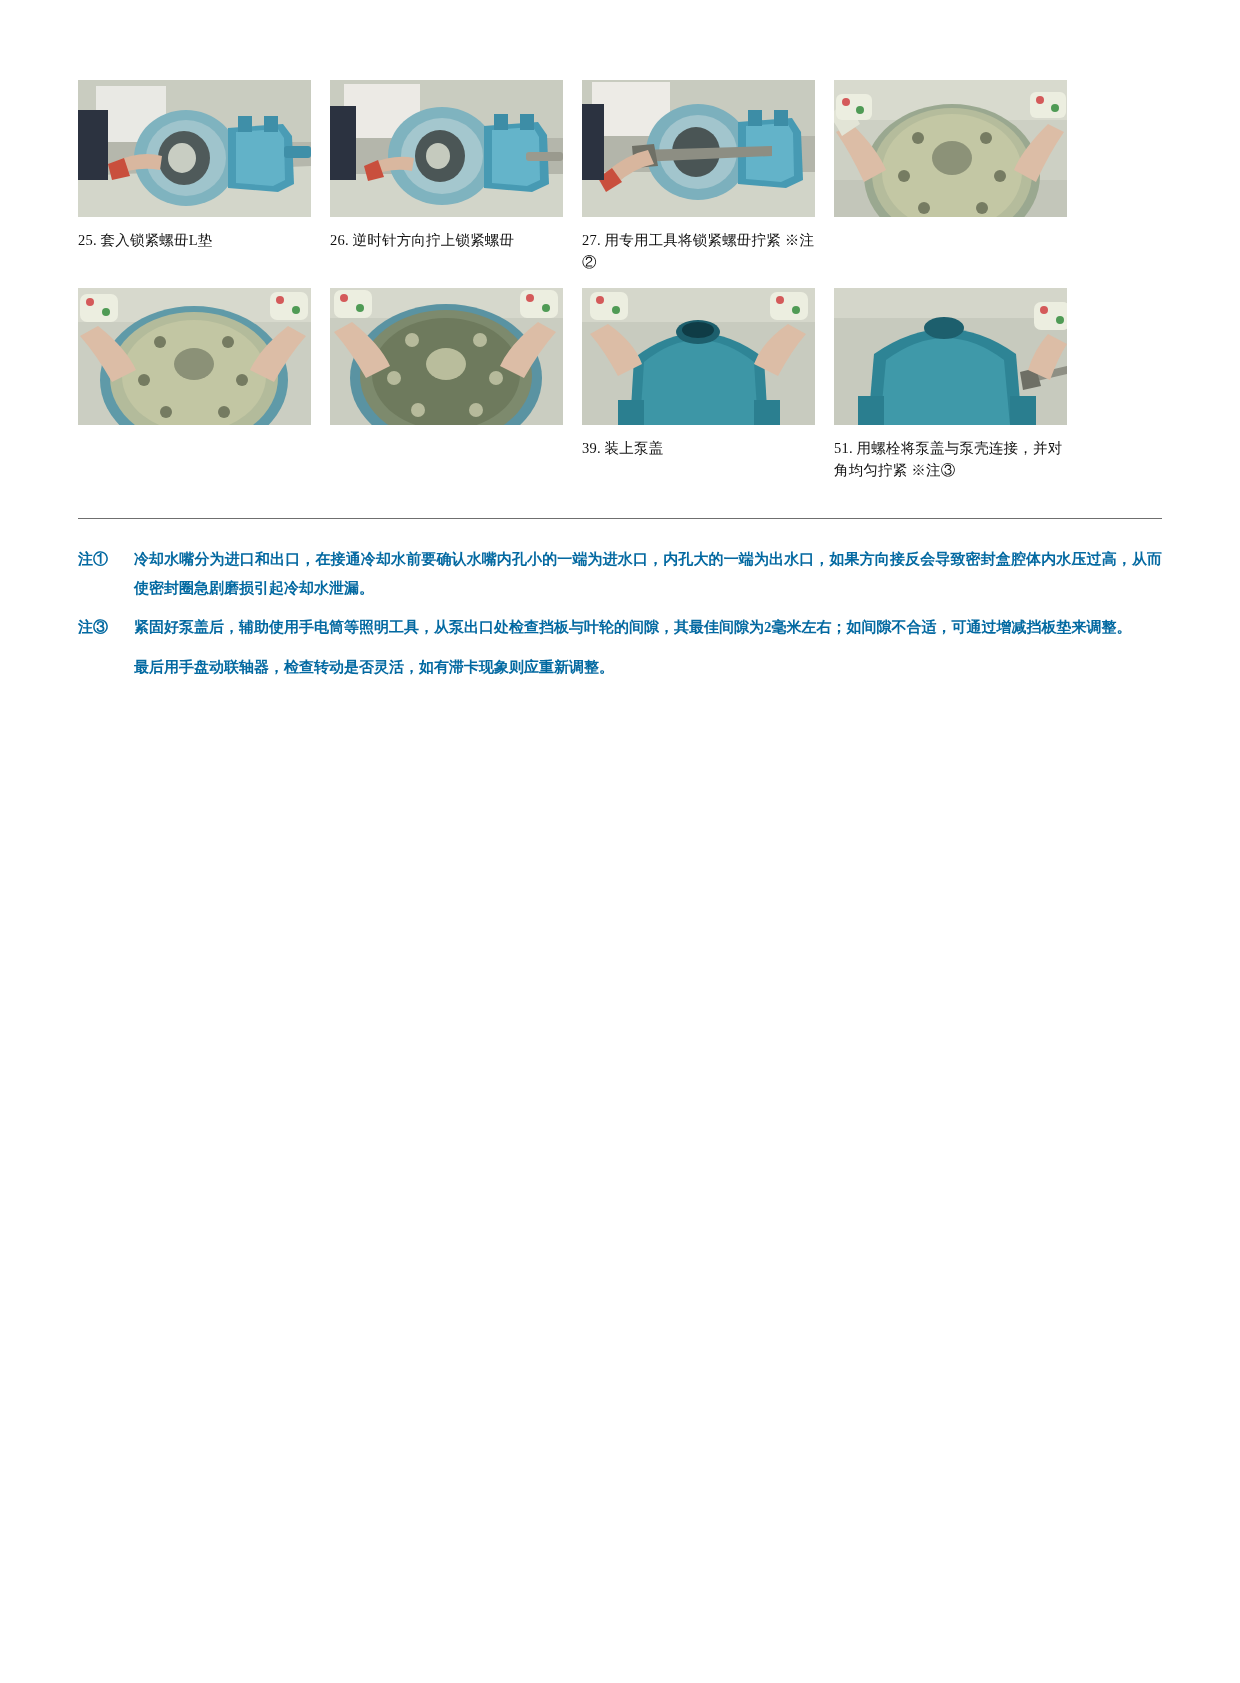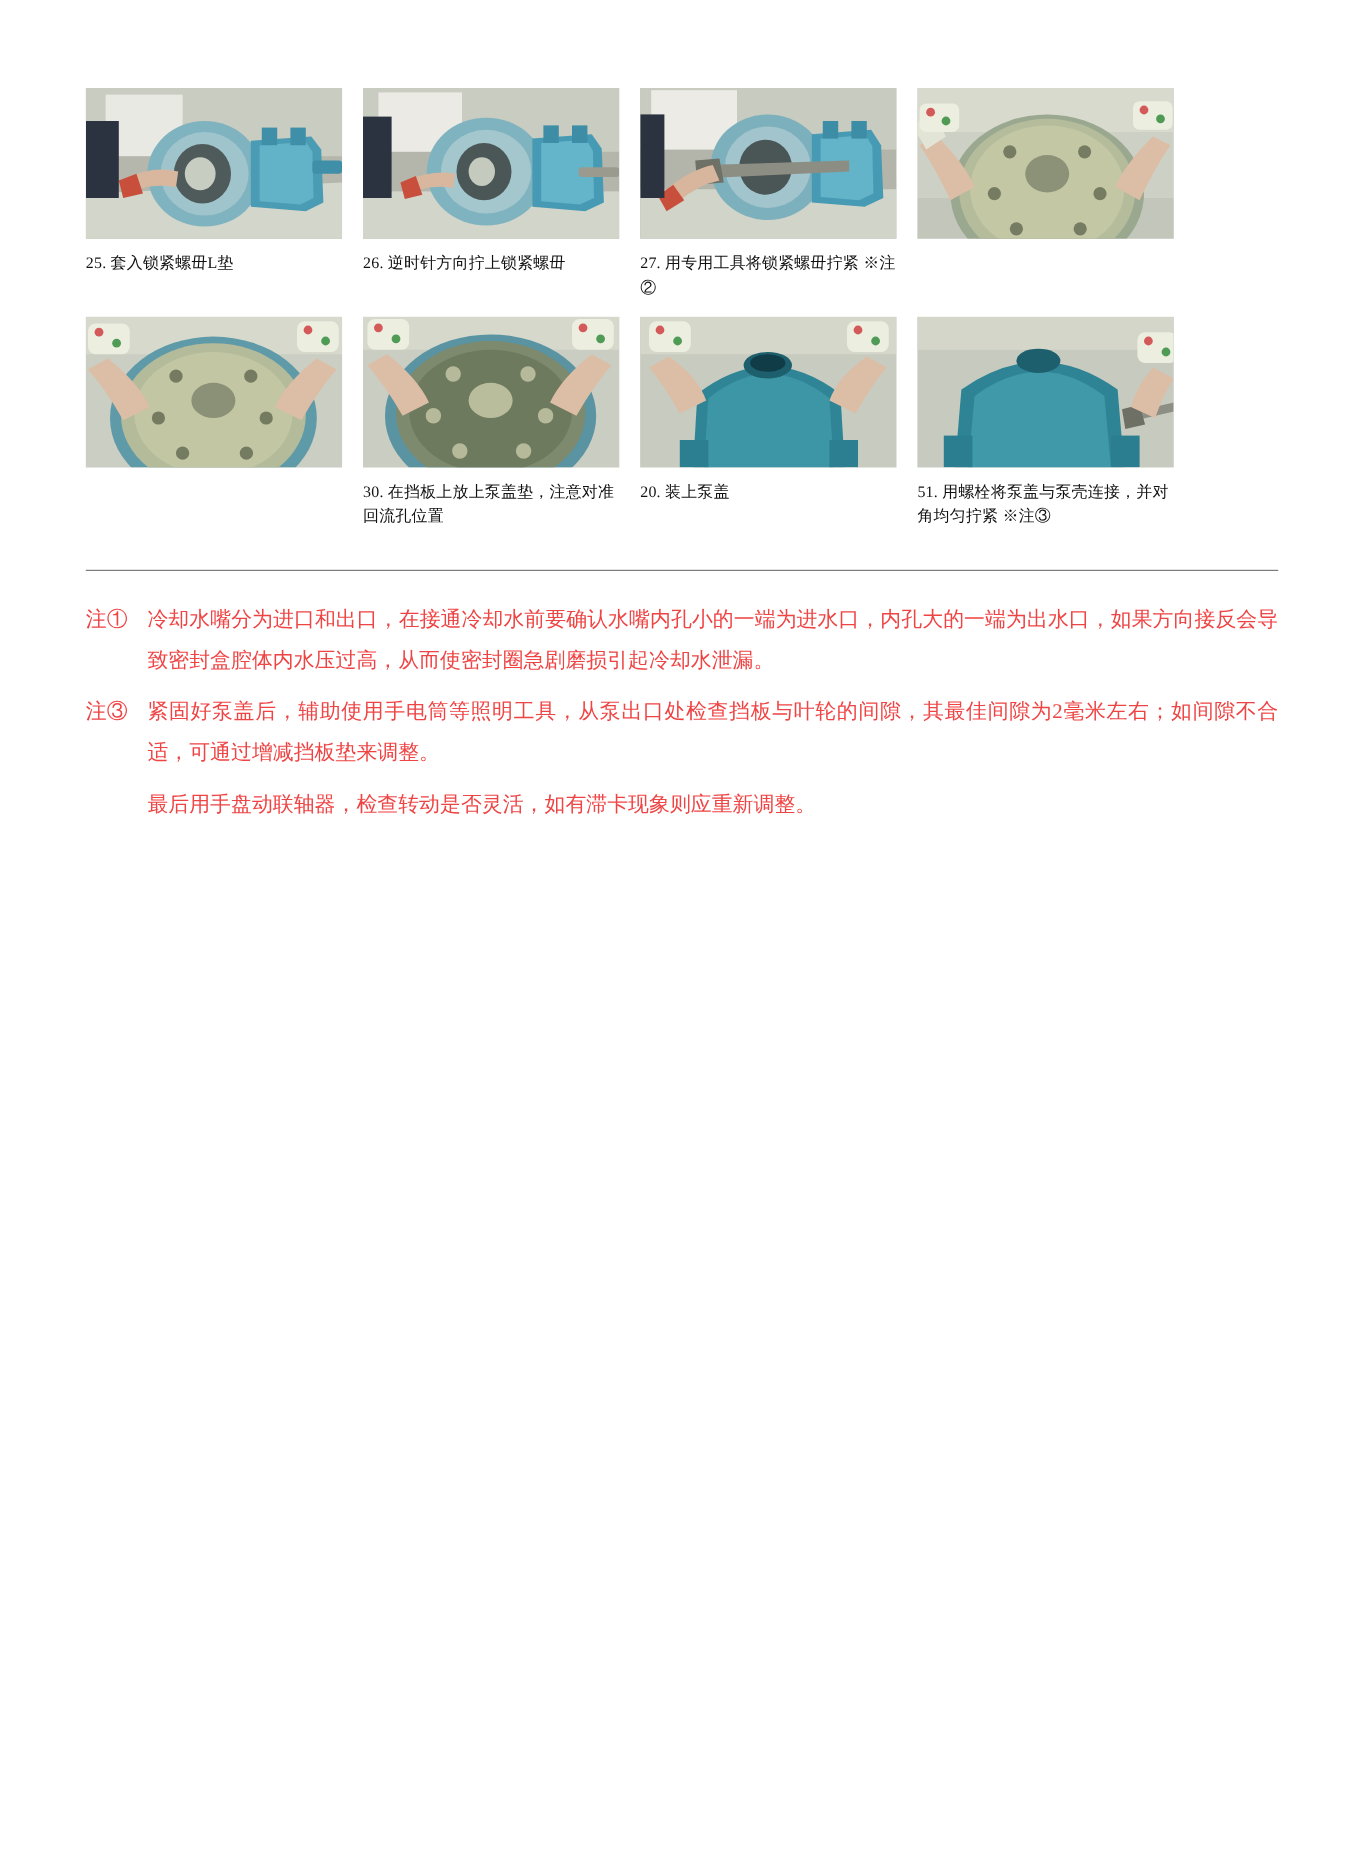--- a/index.html
+++ b/index.html
@@ -57,23 +57,24 @@
 
   
   .divider {
     border: 0;
     border-top: 1px solid #6f6f6f;
     margin: 22px 0 26px 0;
   }
 
   
   .notes {
-    font-size: 19px;
+    font-size: 15px;
     line-height: 1.95;
-    color: #ef4444;
+    color: #0369a1;
+    font-weight: bold;
   }
   .note {
     display: flex;
     align-items: flex-start;
     margin-bottom: 10px;
   }
   .note-label {
     flex: 0 0 auto;
     width: 56px;
     white-space: nowrap;
@@ -246,21 +247,20 @@
           <path d="M22 34 q28 22 38 44 l-24 12 q-16 -28 -32 -46 Z" fill="#dcbda6"></path>
           <rect x="4" y="2" width="38" height="28" rx="7" fill="#eceee0"></rect>
           <circle cx="14" cy="10" r="4" fill="#d45a5a"></circle>
           <circle cx="30" cy="20" r="4" fill="#4f9b55"></circle>
           <path d="M208 34 q-28 22 -38 44 l24 12 q16 -28 32 -46 Z" fill="#dcbda6"></path>
           <rect x="190" y="2" width="38" height="28" rx="7" fill="#eceee0"></rect>
           <circle cx="200" cy="10" r="4" fill="#d45a5a"></circle>
           <circle cx="216" cy="20" r="4" fill="#4f9b55"></circle>
         </svg>
       </div>
-      <div class="caption">30. 在挡板上放上泵盖垫，注意对准回流孔位置</div>
     </div>
 
     <div class="cell">
       <div class="photo">
         <svg width="233" height="137" viewBox="0 0 233 137" xmlns="http://www.w3.org/2000/svg">
           <rect width="233" height="137" fill="#c8cbbf"></rect>
           <rect x="0" y="0" width="233" height="34" fill="#d5d7cb"></rect>
           <path d="M48 137 L52 70 Q116 20 182 70 L186 137 Z" fill="#2f8596"></path>
           <path d="M58 137 L62 74 Q116 30 172 74 L176 137 Z" fill="#3d96a6"></path>
           <ellipse cx="116" cy="44" rx="22" ry="12" fill="#1d5f6d"></ellipse>
@@ -270,21 +270,21 @@
           <path d="M26 36 q26 18 34 40 l-24 12 q-14 -26 -28 -42 Z" fill="#dcbda6"></path>
           <rect x="8" y="4" width="38" height="28" rx="7" fill="#eceee0"></rect>
           <circle cx="18" cy="12" r="4" fill="#d45a5a"></circle>
           <circle cx="34" cy="22" r="4" fill="#4f9b55"></circle>
           <path d="M206 36 q-26 18 -34 40 l24 12 q14 -26 28 -42 Z" fill="#dcbda6"></path>
           <rect x="188" y="4" width="38" height="28" rx="7" fill="#eceee0"></rect>
           <circle cx="198" cy="12" r="4" fill="#d45a5a"></circle>
           <circle cx="214" cy="22" r="4" fill="#4f9b55"></circle>
         </svg>
       </div>
-      <div class="caption">20. 装上泵盖</div>
+      <div class="caption">39. 装上泵盖</div>
     </div>
 
     <div class="cell">
       <div class="photo">
         <svg width="233" height="137" viewBox="0 0 233 137" xmlns="http://www.w3.org/2000/svg">
           <rect width="233" height="137" fill="#c7cabe"></rect>
           <rect x="0" y="0" width="233" height="30" fill="#d4d6ca"></rect>
           <path d="M34 137 L40 66 Q112 16 182 66 L188 137 Z" fill="#2e8495"></path>
           <path d="M46 137 L52 72 Q112 28 170 72 L176 137 Z" fill="#3f99a9"></path>
           <ellipse cx="110" cy="40" rx="20" ry="11" fill="#1d5f6d"></ellipse>

